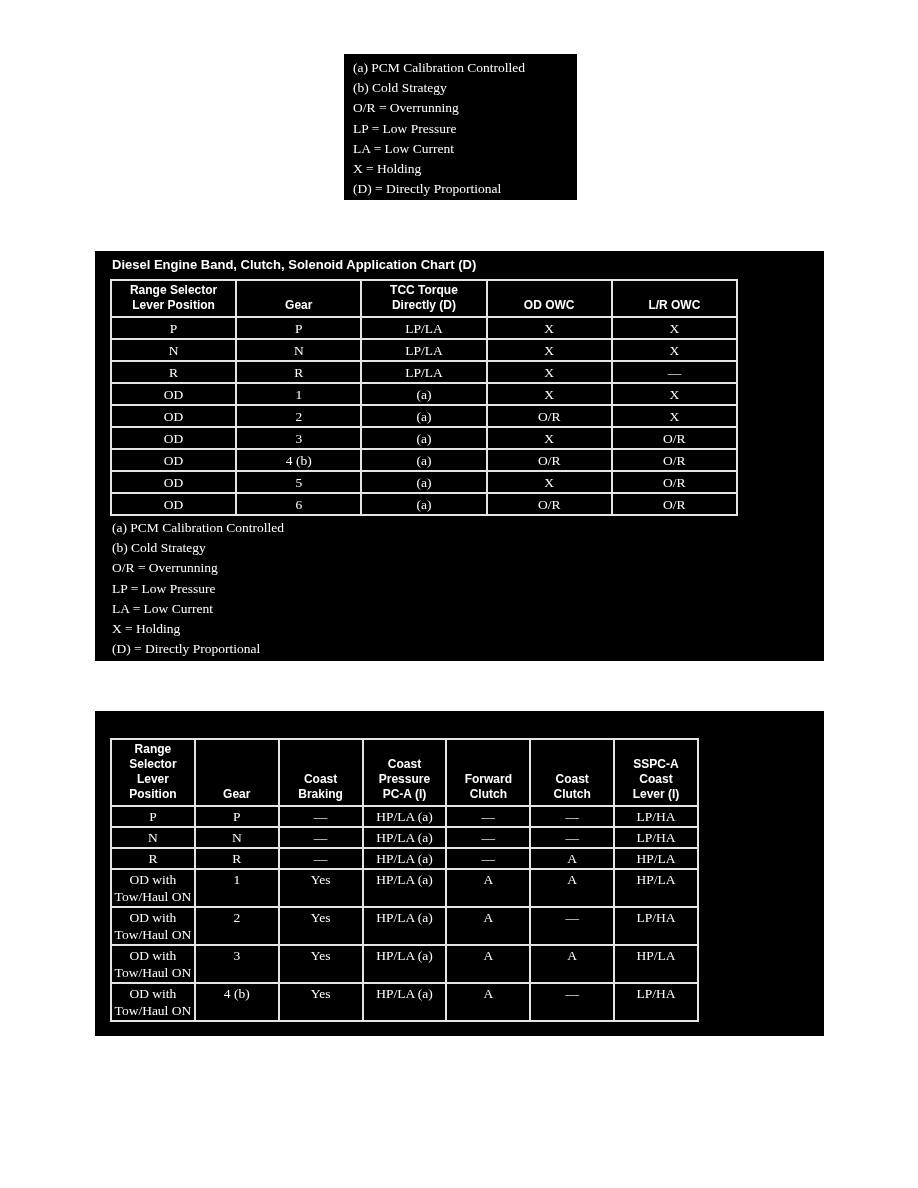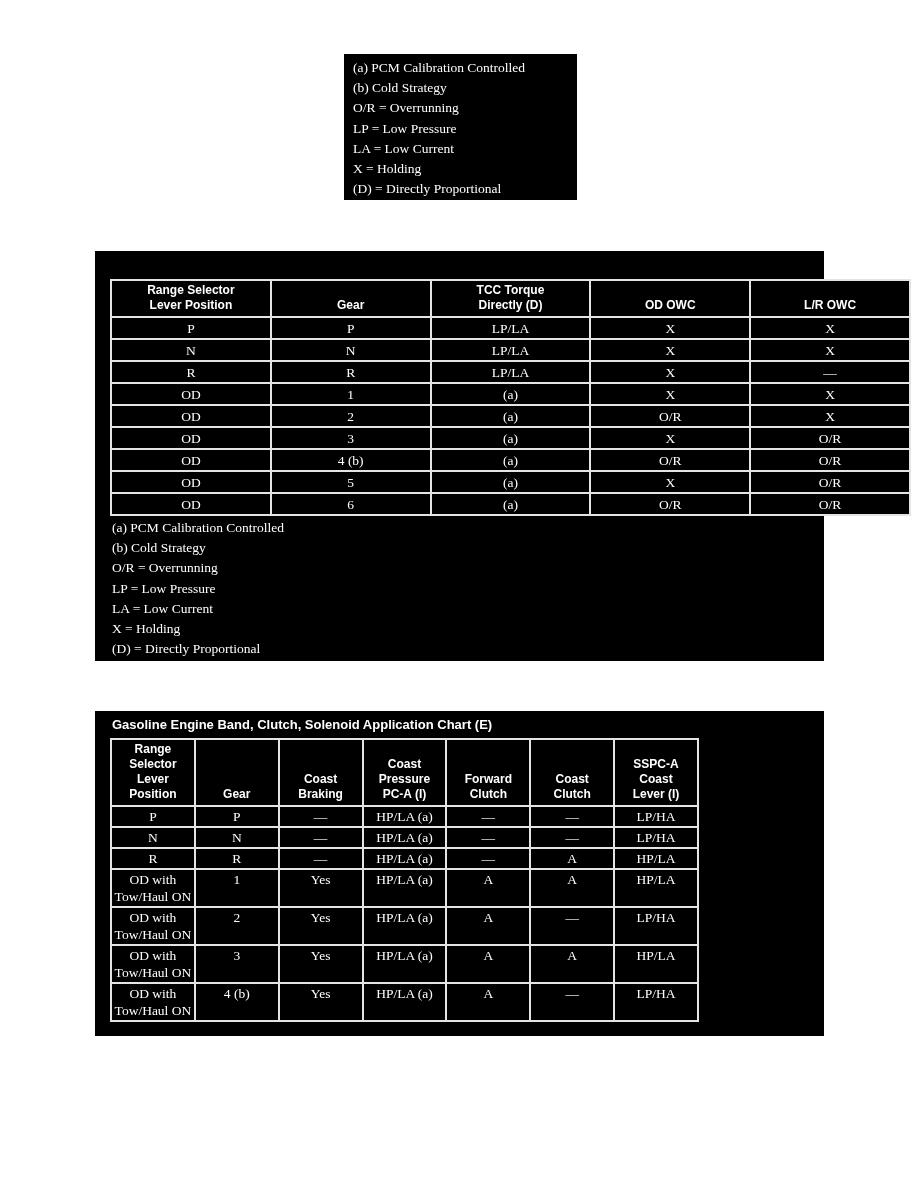--- a/index.html
+++ b/index.html
@@ -42,21 +42,21 @@
     font-size: 13px;
     color: #ffffff;
     white-space: nowrap;
   }
   table.chart-table {
     position: absolute;
     border-collapse: collapse;
     table-layout: fixed;
     background: #000000;
   }
-  #diesel-table   { left: 15px; top: 28px; width: 801px; }
+  #diesel-table   { left: 15px; top: 28px; width: 628px; }
   #gasoline-table { left: 15px; top: 27px; width: 589px; }
   .chart-table th, .chart-table td {
     border: 2px solid #e4e4e4;
     text-align: center;
     color: #ffffff;
     overflow: hidden;
     white-space: pre-line;
   }
   .chart-table th {
     font-family: "Liberation Sans", sans-serif;
@@ -93,20 +93,21 @@
       <div class="note-line">(a) PCM Calibration Controlled</div>
       <div class="note-line">(b) Cold Strategy</div>
       <div class="note-line">O/R = Overrunning</div>
       <div class="note-line">LP = Low Pressure</div>
       <div class="note-line">LA = Low Current</div>
       <div class="note-line">X = Holding</div>
       <div class="note-line">(D) = Directly Proportional</div>
     </div>
 
   <div class="panel" id="diesel-panel">
+    <div class="panel-title">Diesel Engine Band, Clutch, Solenoid Application Chart (D)</div>
     <table class="chart-table" id="diesel-table">
         <thead>
           <tr>
             <th>Range Selector
 Lever Position</th>
             <th>Gear</th>
             <th>TCC Torque
 Directly (D)</th>
             <th>OD OWC</th>
             <th>L/R OWC</th>
@@ -183,21 +184,20 @@
         <div class="note-line">(b) Cold Strategy</div>
         <div class="note-line">O/R = Overrunning</div>
         <div class="note-line">LP = Low Pressure</div>
         <div class="note-line">LA = Low Current</div>
         <div class="note-line">X = Holding</div>
         <div class="note-line">(D) = Directly Proportional</div>
       </div>
   </div>
 
   <div class="panel" id="gasoline-panel">
-    <div class="panel-title">Gasoline Engine Band, Clutch, Solenoid Application Chart (E)</div>
     <table class="chart-table" id="gasoline-table">
         <thead>
           <tr>
             <th>Range
 Selector
 Lever
 Position</th>
             <th>Gear</th>
             <th>Coast
 Braking</th>

